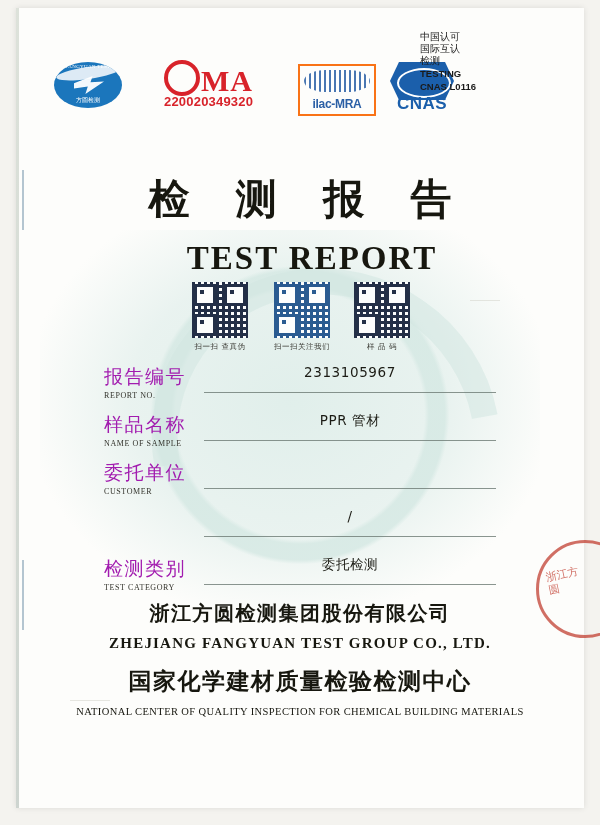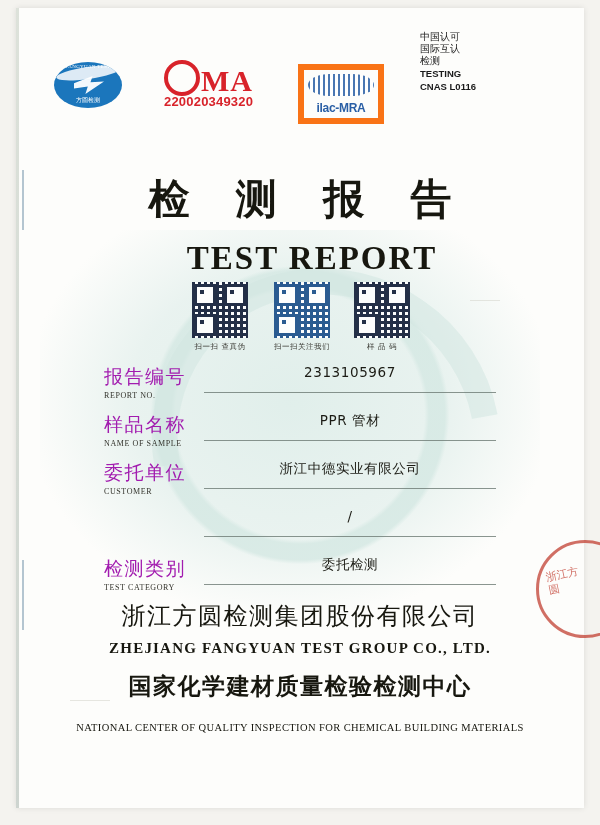--- a/index.html
+++ b/index.html
@@ -143,21 +143,21 @@
     font-weight: bold;
     font-size: 13px;
     letter-spacing: .2px;
   }
 
   
   .ilac-logo { left: 252px; top: 32px; width: 74px; height: 48px; }
   .ilac-box {
     position: absolute; left: 0; top: 0;
     width: 74px; height: 48px;
-    border: 6px solid #f97316;
+    border: 2px solid #f97316;
   }
   .ilac-lines {
     position: absolute; left: 4px; top: 4px;
     width: 66px; height: 22px;
     background: repeating-linear-gradient(90deg, #2a5fa5 0 2px, #ffffff 2px 5px);
     opacity: .85;
     border-radius: 40% / 60%;
   }
   .ilac-txt {
     position: absolute; left: 0; bottom: 3px; width: 74px;
@@ -331,43 +331,43 @@
 
   
   .org {
     position: absolute;
     left: 0; top: 600px;
     width: 600px;
     text-align: center;
   }
   .org .cn1 {
     font-family: "DejaVu Sans", sans-serif;
-    font-weight: normal;
-    font-size: 24px;
+    font-weight: bold;
+    font-size: 20px;
     letter-spacing: 1.5px;
     color: #17170f;
   }
   .org .en1 {
     margin-top: 8px;
     font-family: "Liberation Serif", serif;
     font-weight: bold;
     font-size: 15px;
     letter-spacing: 1.2px;
     color: #17170f;
   }
   .org .cn2 {
     margin-top: 14px;
     font-family: Liberation Mono, monospace;
     font-weight: bold;
     font-size: 23px;
     letter-spacing: 1.5px;
     color: #17170f;
   }
   .org .en2 {
-    margin-top: 20px;
+    margin-top: 9px;
     font-family: "Liberation Serif", serif;
     font-size: 10.5px;
     letter-spacing: .4px;
     color: #17170f;
   }
 
   
   .stamp {
     position: absolute;
     right: -34px; top: 540px;
@@ -422,20 +422,26 @@
       <div class="cma-num">220020349320</div>
     </div>
 
     <div class="logo ilac-logo">
       <div class="ilac-box">
         <div class="ilac-lines"></div>
         <div class="ilac-txt">ilac-MRA</div>
       </div>
     </div>
 
+    <div class="logo cnas-logo">
+      <div class="cnas-hex">
+          <div class="inner"></div>
+        </div>
+      <div class="cnas-txt">CNAS</div>
+    </div>
 
     <div class="cnas-words" style="left:374px; top:0;">
       <div class="cn">中国认可</div>
       <div class="cn">国际互认</div>
       <div class="cn">检测</div>
       <div>TESTING</div>
       <div>CNAS L0116</div>
     </div>
   </div>
 
@@ -501,21 +507,20 @@
       </div>
       <div class="field-value">PPR 管材</div>
       <div class="field-rule"></div>
     </div>
 
     <div class="field-row">
       <div class="field-label">
         <span class="cn">委托单位</span>
         <span class="en">CUSTOMER</span>
       </div>
-      <div class="field-value">浙江中德实业有限公司</div>
       <div class="field-rule"></div>
     </div>
 
     <div class="field-row">
       <div class="field-value">/</div>
       <div class="field-rule"></div>
     </div>
 
     <div class="field-row">
       <div class="field-label">

